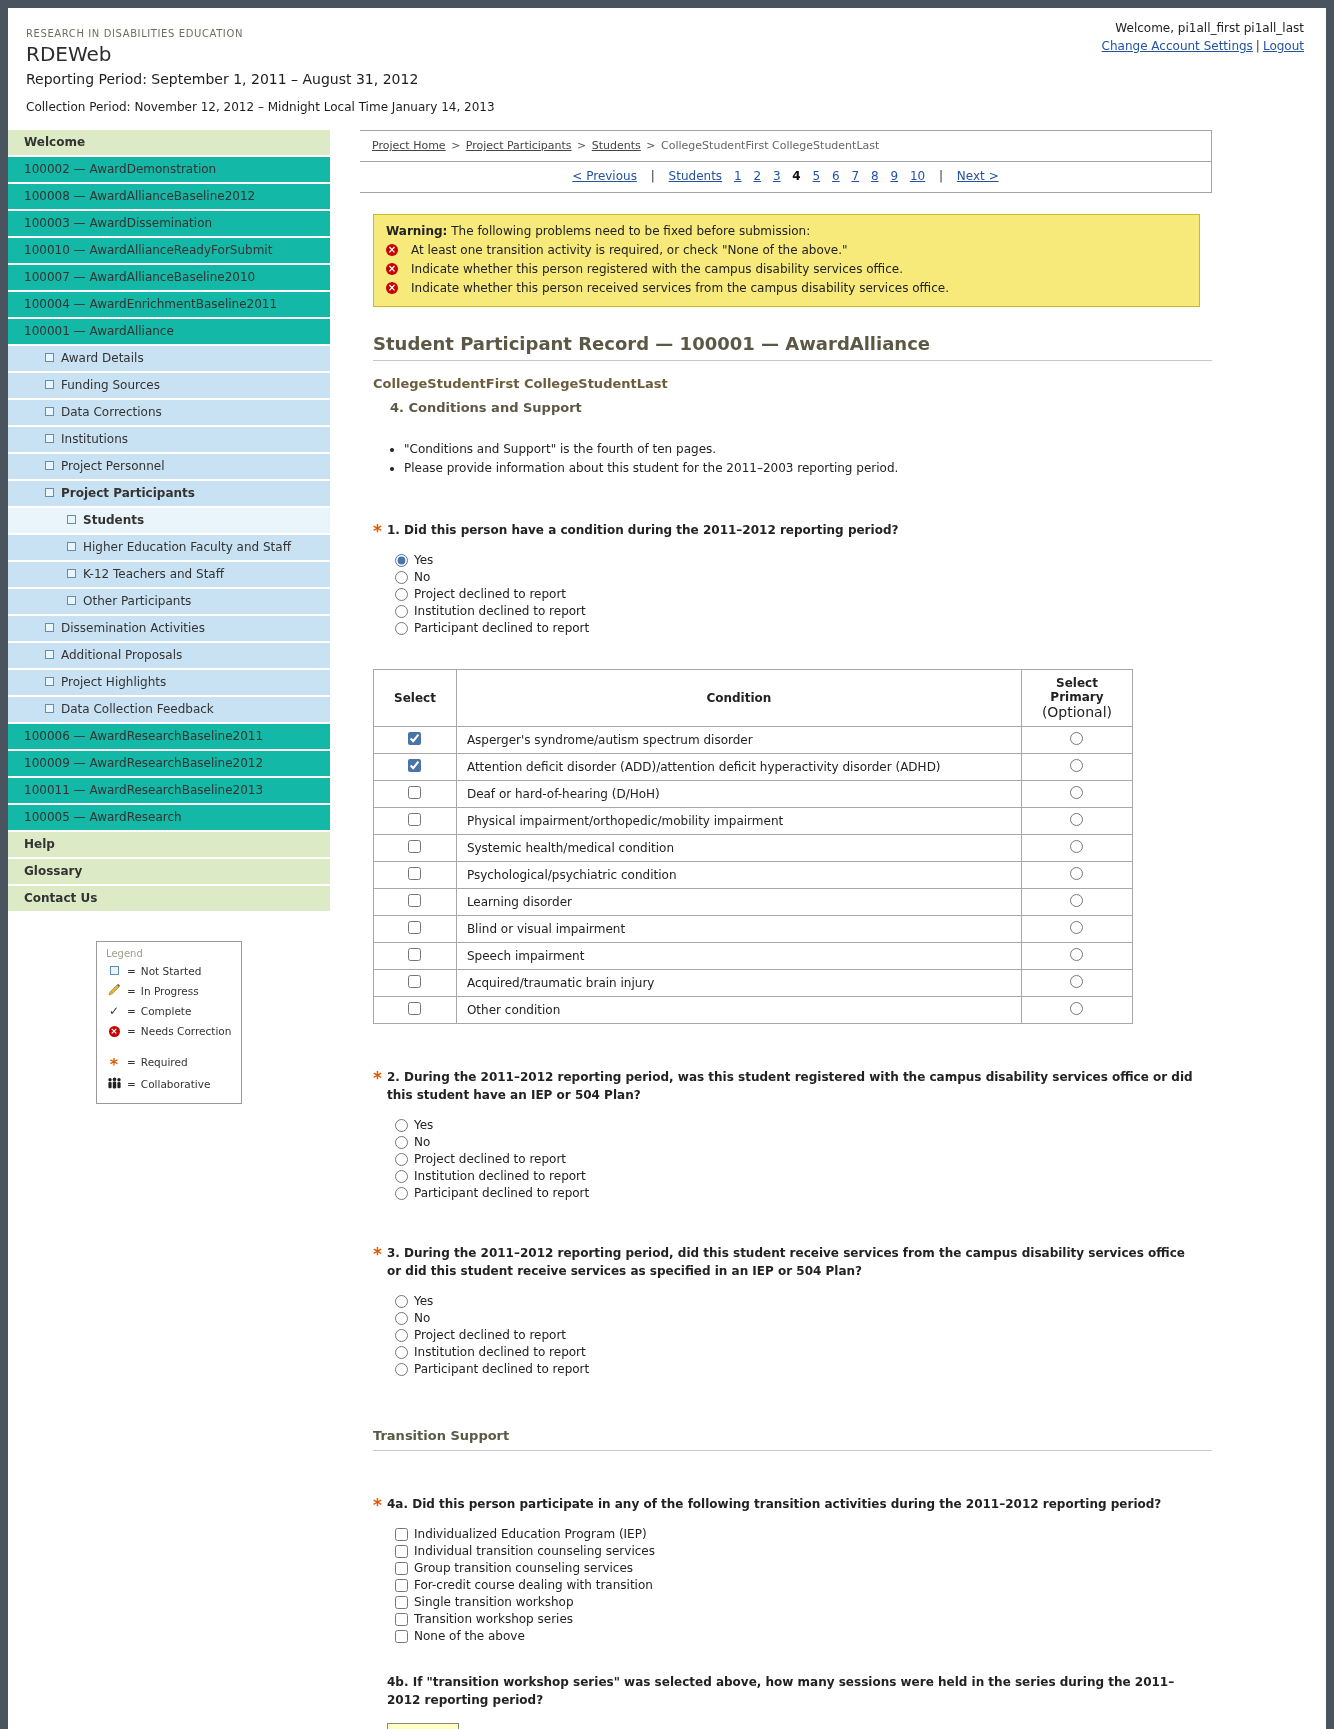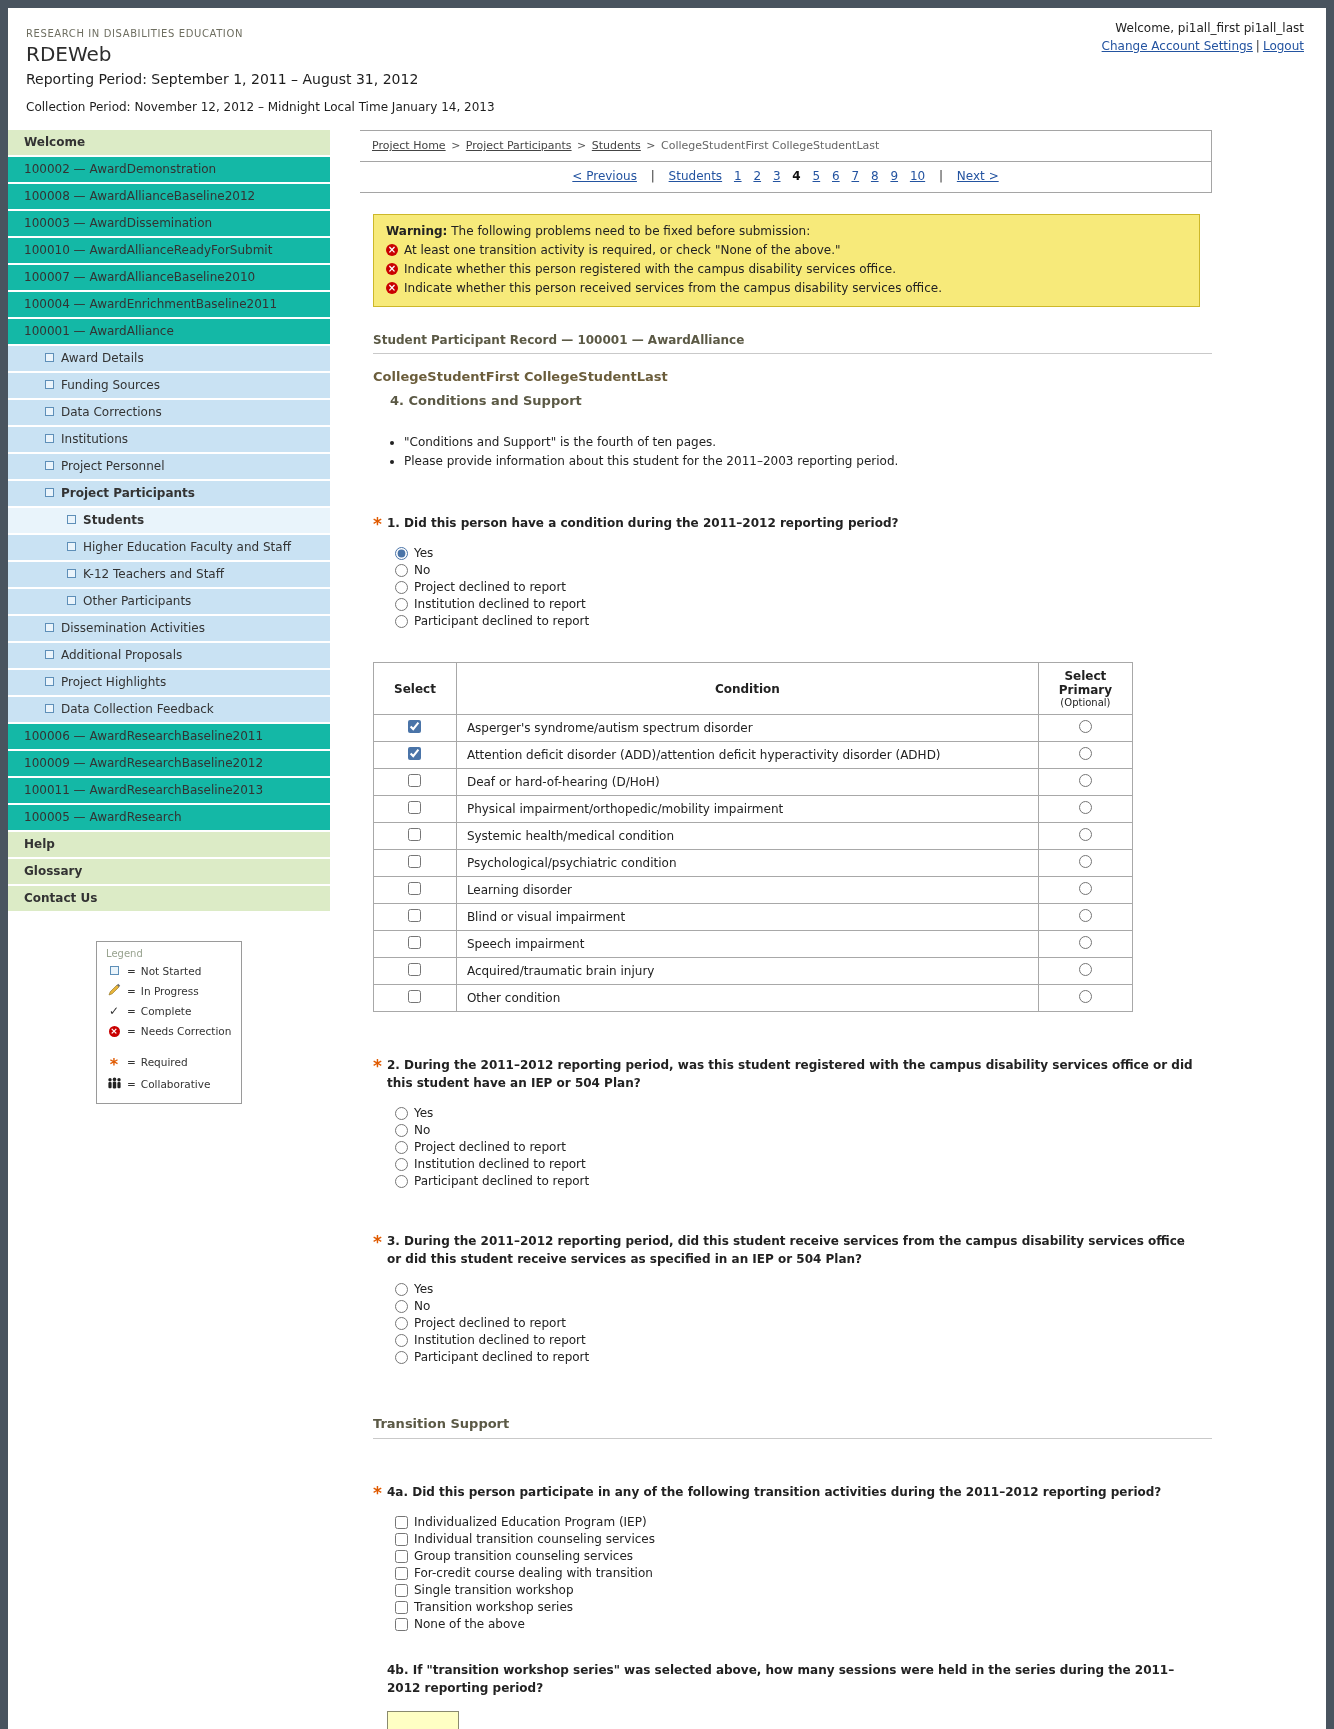--- a/index.html
+++ b/index.html
@@ -58,45 +58,45 @@
   .bsep { color:#555; }
   .pagination { border-bottom: 1px solid #A5A5A5; text-align: center; padding: 7px 0 9px; font-size: 12px; }
   .pagination a { margin: 0 4px; }
   .pg-cur { font-weight: bold; color: #111; margin: 0 4px; }
   .psep { margin: 0 6px; color: #333; }
 
   .content-body { padding: 0 12px 170px 13px; }
 
   .warning { margin-top: 21px; background: #F7EA7A; border: 1px solid #CDB82A; padding: 9px 12px 11px; font-size: 12px; }
   .w-title { font-weight: bold; }
-  .w-item { margin-top: 5px; display: flex; align-items: center; gap: 6px; }
+  .w-item { margin-top: 5px; display: flex; align-items: center; gap: 13px; }
   .wx { display: inline-block; width: 12px; height: 12px; flex: none; border-radius: 50%; background: #C90000; color: #fff; font-size: 10px; font-weight: bold; line-height: 12px; text-align: center; }
   .wx::before { content: "×"; }
 
-  .record-title { margin-top: 26px; margin-right: -12px; font-size: 12px; font-weight: bold; color: #5B5945; border-bottom: 1px solid #C9C9C9; padding-bottom: 6px; }
+  .record-title { margin-top: 26px; margin-right: -12px; font-size: 18px; font-weight: bold; color: #5B5945; border-bottom: 1px solid #C9C9C9; padding-bottom: 6px; }
   .student-name { margin-top: 15px; font-size: 13px; font-weight: bold; color: #6B5D3B; }
   .section-h { margin: 9px 0 0 17px; font-size: 13px; font-weight: bold; color: #5B5945; }
   .bullets { margin: 25px 0 0 31px; line-height: 1.55; }
 
   .question { display: flex; margin-top: 44px; font-weight: bold; line-height: 1.5; }
   .req { color: #E05A00; width: 14px; flex: none; }
   .req::before { content: "*"; font-size: 17px; line-height: 10px; position: relative; top: 3px; }
   .q-text { flex: 1; }
 
   .opts { margin: 14px 0 0 22px; }
   .opt-row { display: flex; align-items: center; gap: 6px; margin-top: 3px; cursor: pointer; line-height: 14px; }
   input[type=checkbox], input[type=radio] { width: 13px; height: 13px; margin: 0; flex: none; accent-color: #4A74A8; }
 
   .cond-table { border-collapse: collapse; margin-top: 34px; width: 760px; max-width: 100%; }
   .cond-table th, .cond-table td { border: 1px solid #A8A8A8; font-size: 12px; }
   .cond-table th { padding: 6px 20px; vertical-align: middle; }
   .c-sel { width: 72px; text-align: center; padding: 5px; }
   .c-label { padding: 6px 10px; }
   .c-pri { width: 80px; text-align: center; padding: 5px; }
-  .th-opt { display: block; font-weight: normal; font-size: 10px; }
+  .th-opt { display: block; font-weight: normal; font-size: 14px; }
 
   .sub-h { margin-top: 52px; margin-right: -12px; font-size: 13px; font-weight: bold; color: #5B5945; border-bottom: 1px solid #C9C9C9; padding-bottom: 7px; }
 
   .q4b { margin: 30px 0 0 14px; font-weight: bold; line-height: 1.5; }
   .text-input { display: block; margin: 14px 0 0 14px; width: 72px; height: 22px; background: #FFFFC4; border: 1px solid #8A8A6E; padding: 2px 4px; font-size: 12px; font-family: inherit; }
 </style>
 </head>
 <body>
 
 <div class="page">

